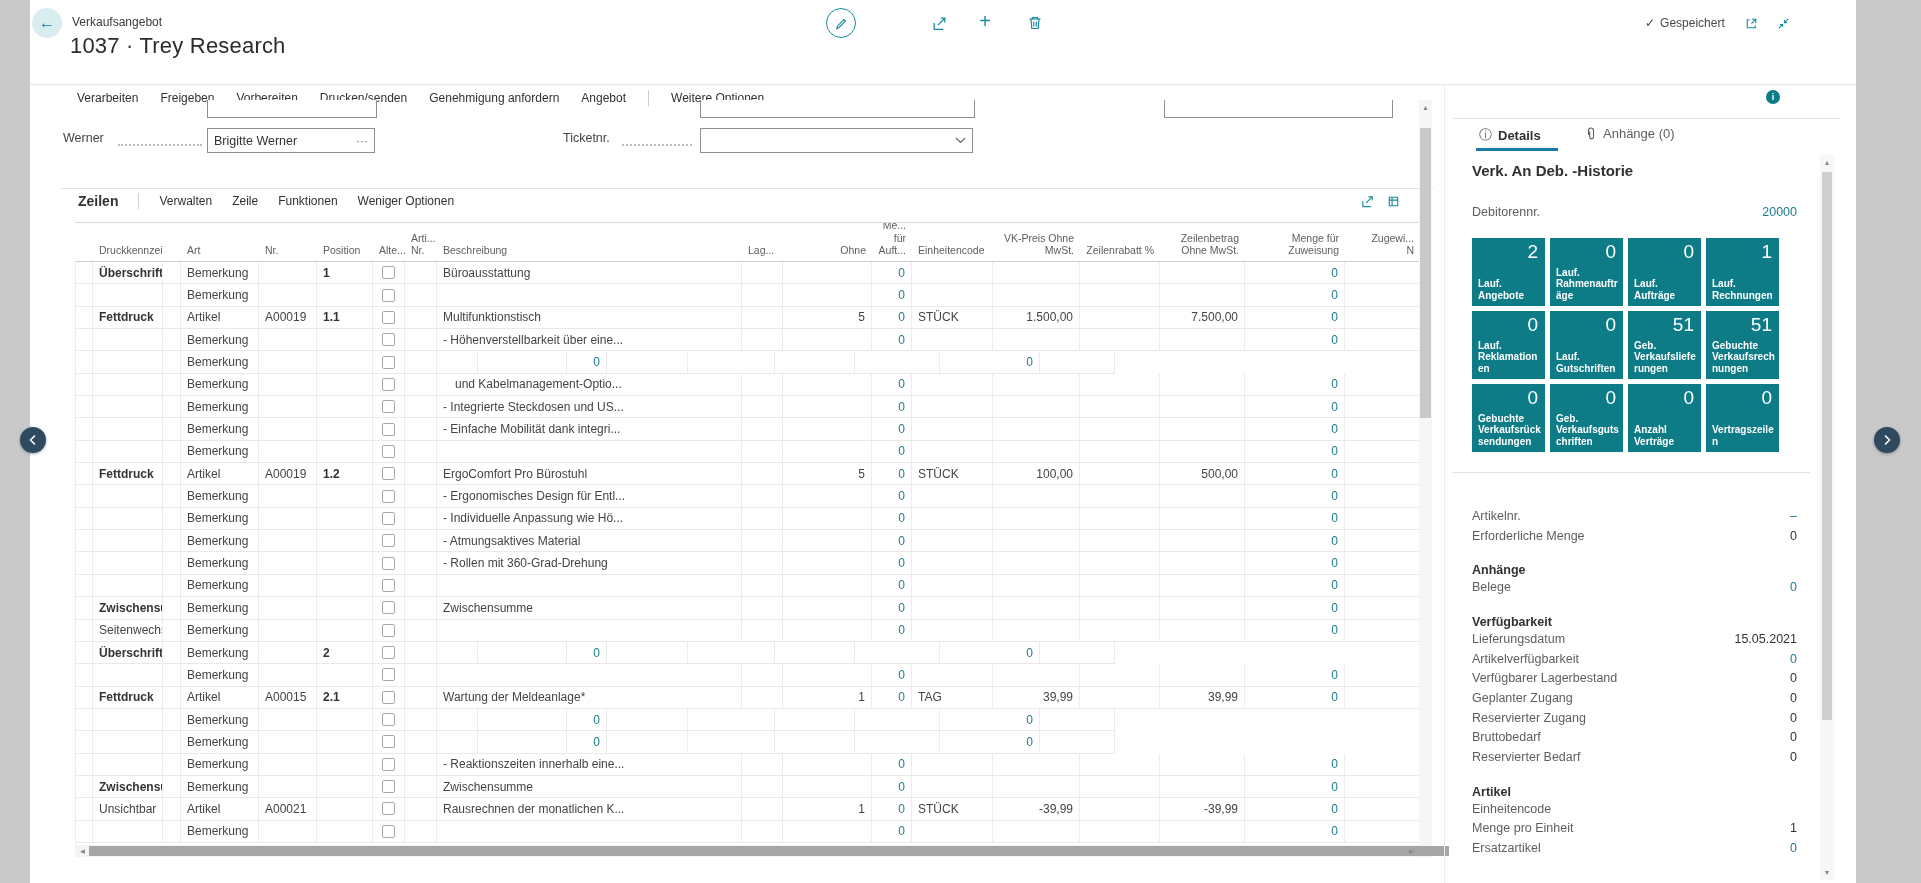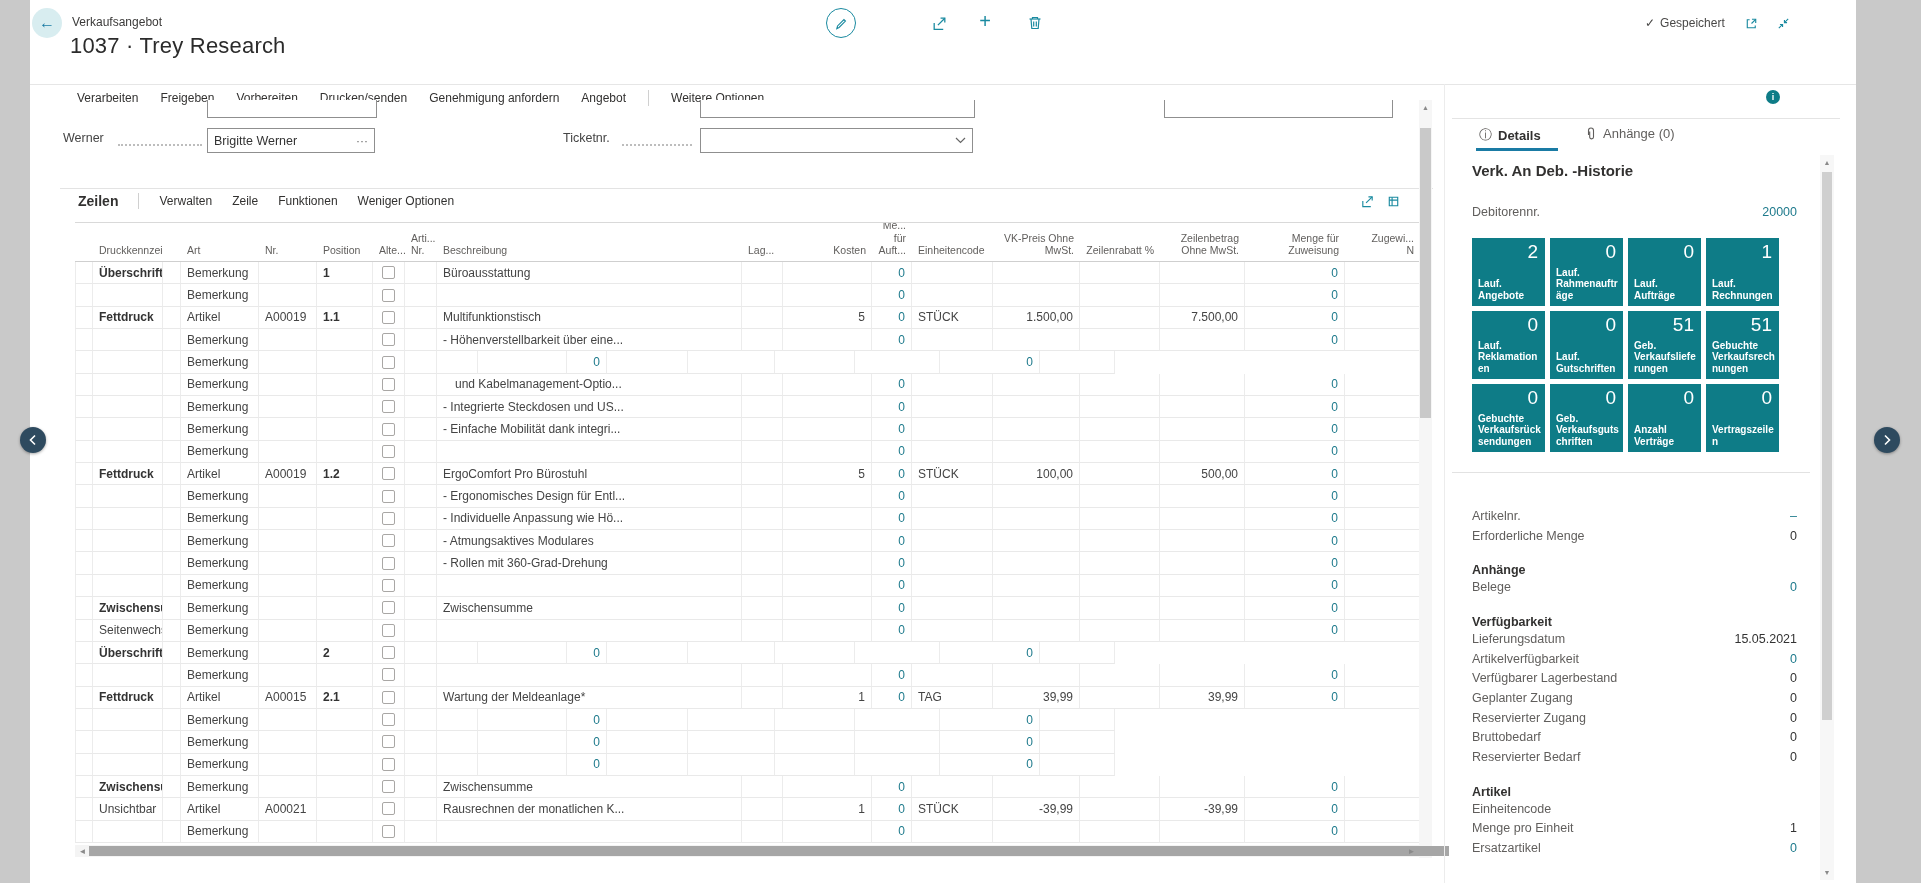--- a/index.html
+++ b/index.html
@@ -221,21 +221,21 @@
       <span style="display: block;">Arti...</span>
       <span style="display: block;">Nr.</span>
     </div>
     <div class="hcell" style="width: 305px;">
       <span style="display: block;">Beschreibung</span>
     </div>
     <div class="hcell" style="width: 41px;">
       <span style="display: block;">Lag...</span>
     </div>
     <div class="hcell r" style="width: 89px;">
-      <span style="display: block;">Kosten</span>
+      <span style="display: block;">Ohne</span>
     </div>
     <div class="hcell r" style="width: 40px;">
       <span style="display: block;">Me...</span>
       <span style="display: block;">für</span>
       <span style="display: block;">Auft...</span>
     </div>
     <div class="hcell" style="width: 81px;">
       <span style="display: block;">Einheitencode</span>
     </div>
     <div class="hcell r" style="width: 87px;">
@@ -651,21 +651,21 @@
       <div class="cell" style="width: 78px;">
         <span>Bemerkung</span>
       </div>
       <div class="cell" style="width: 58px;"></div>
       <div class="cell" style="width: 56px;"></div>
       <div class="cell" style="width: 32px; padding: 0px;">
         <div class="cb"></div>
       </div>
       <div class="cell" style="width: 32px;"></div>
       <div class="cell" style="width: 305px;">
-        <span>- Atmungsaktives Modulares</span>
+        <span>- Atmungsaktives Material</span>
       </div>
       <div class="cell" style="width: 41px;"></div>
       <div class="cell r" style="width: 89px;"></div>
       <div class="cell r link" style="width: 40px;">
         <span>0</span>
       </div>
       <div class="cell" style="width: 81px;"></div>
       <div class="cell r" style="width: 87px;"></div>
       <div class="cell r" style="width: 80px;"></div>
       <div class="cell r" style="width: 85px;"></div>
@@ -957,20 +957,23 @@
       <div class="cell" style="width: 18px;"></div>
       <div class="cell" style="width: 78px;">
         <span>Bemerkung</span>
       </div>
       <div class="cell" style="width: 58px;"></div>
       <div class="cell" style="width: 56px;"></div>
       <div class="cell" style="width: 32px; padding: 0px;">
         <div class="cb"></div>
       </div>
       <div class="cell" style="width: 32px;"></div>
+      <div class="cell" style="width: 305px;">
+        <span>- Reaktionszeiten innerhalb eine...</span>
+      </div>
       <div class="cell" style="width: 41px;"></div>
       <div class="cell r" style="width: 89px;"></div>
       <div class="cell r link" style="width: 40px;">
         <span>0</span>
       </div>
       <div class="cell" style="width: 81px;"></div>
       <div class="cell r" style="width: 87px;"></div>
       <div class="cell r" style="width: 80px;"></div>
       <div class="cell r" style="width: 85px;"></div>
       <div class="cell r link" style="width: 100px;">

